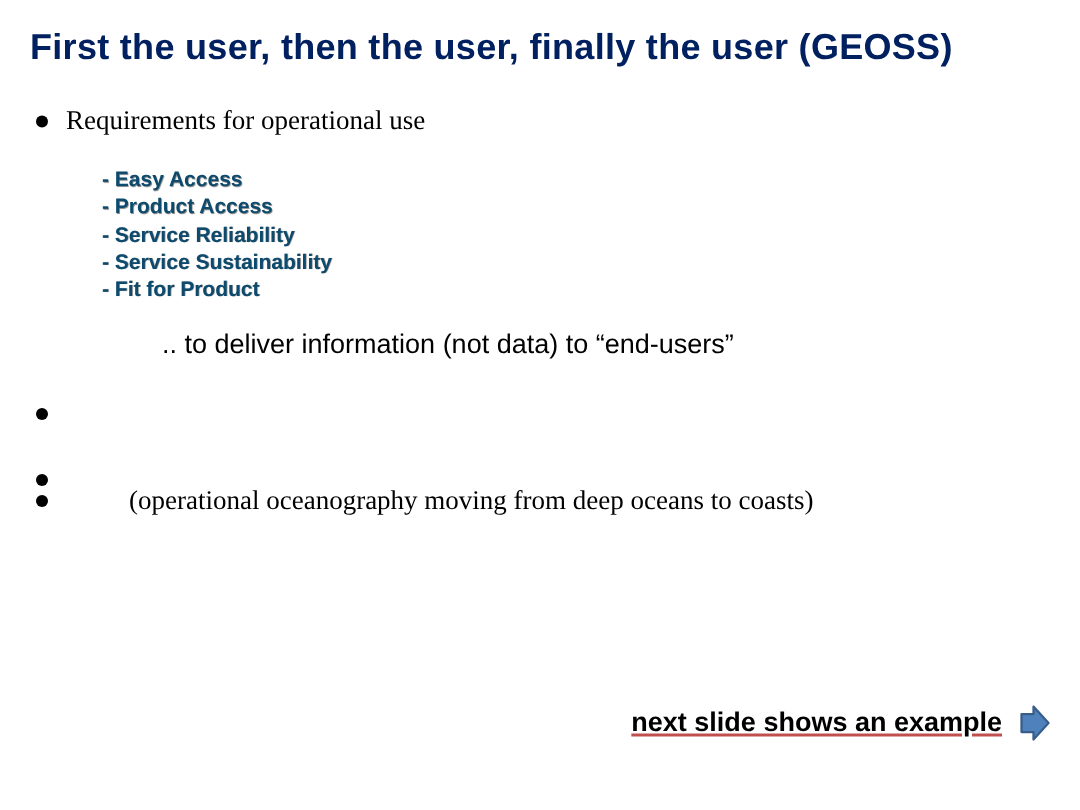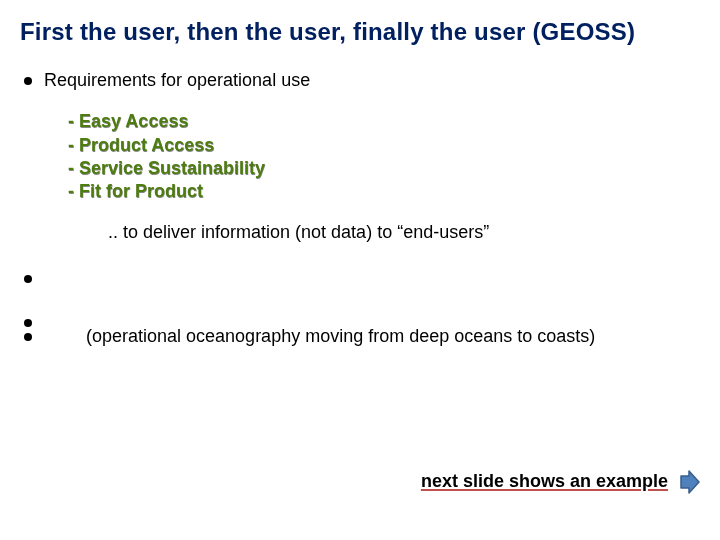--- a/index.html
+++ b/index.html
@@ -37,28 +37,29 @@
     height: 8px;
     border-radius: 50%;
     background: #000;
     margin-top: 8px;
     margin-right: 12px;
   }
   .bullet-row .txt {
     font-size: 18px;
     color: #000;
     line-height: 1.3;
+    font-family: Liberation Serif, serif;
   }
   .req-list {
     margin: 18px 0 18px 48px;
   }
   .req-item {
-    color: #4d7c0f;
+    color: #0c4a6e;
     font-weight: bold;
-    font-size: 18px;
+    font-size: 14px;
     line-height: 1.3;
     text-shadow: 0.5px 0.5px 0.5px #888;
   }
   .deliver {
     margin: 10px 0 24px 88px;
     font-size: 18px;
     color: #000;
   }
   .gap-small { height: 24px; }
   .triple-stack {
@@ -91,20 +92,21 @@
   <div class="title">First the user, then the user, finally the user (GEOSS)</div>
 
   <div class="bullet-row">
     <span class="dot"></span>
     <span class="txt">Requirements for operational use</span>
   </div>
 
   <div class="req-list">
     <div class="req-item">- Easy Access</div>
     <div class="req-item">- Product Access</div>
+    <div class="req-item">- Service Reliability</div>
     <div class="req-item">- Service Sustainability</div>
     <div class="req-item">- Fit for Product</div>
   </div>
 
   <div class="deliver">.. to deliver information (not data) to “end-users”</div>
 
   <div class="bullet-row">
     <span class="dot"></span>
   </div>
 

